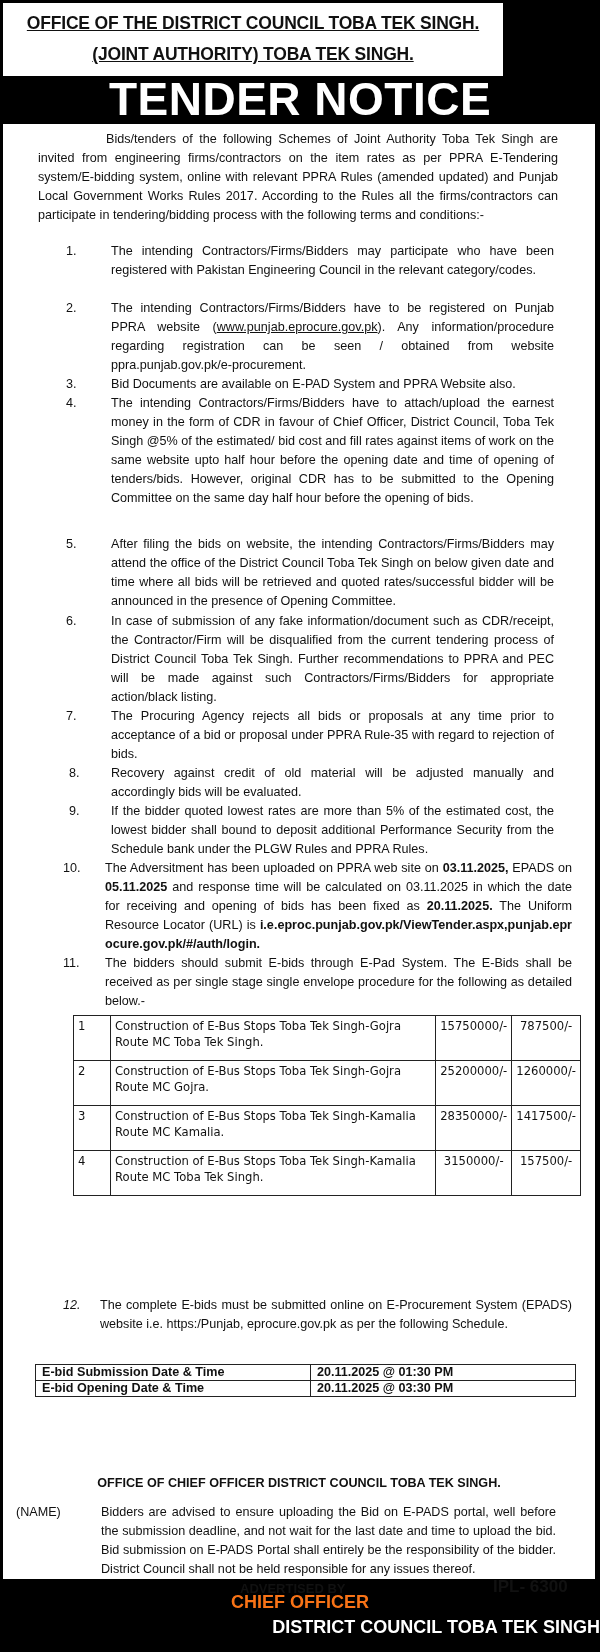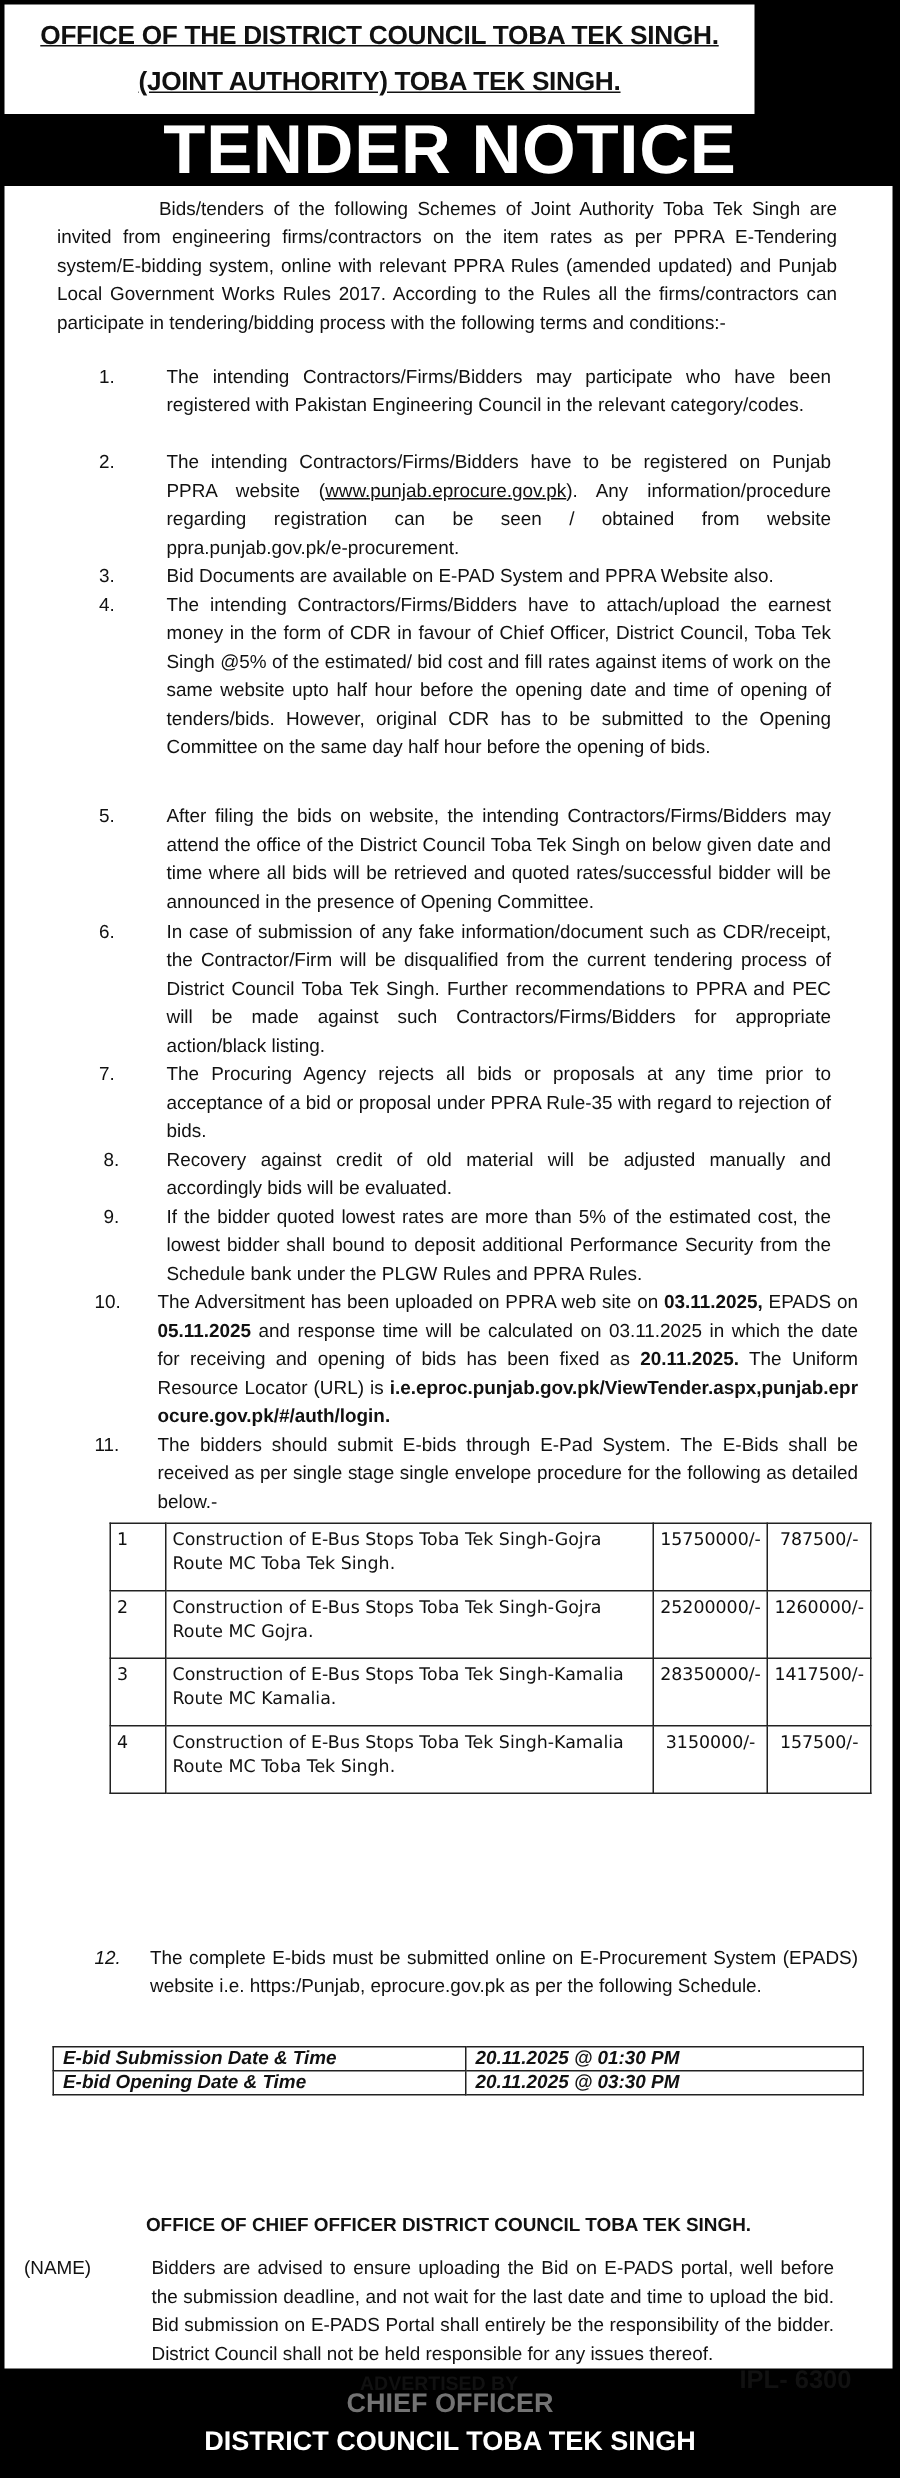--- a/index.html
+++ b/index.html
@@ -19,30 +19,30 @@
   .item-text.wide { left:102px; width:467px; }
   b { font-weight:bold; }
   .u { text-decoration:underline; }
   table.schemes { position:absolute; left:70px; top:891px; width:508px; border-collapse:collapse; font-family:"DejaVu Sans", sans-serif; font-size:11.6px; }
   table.schemes th, table.schemes td { border:1.5px solid #222; vertical-align:top; padding:2px 4px; line-height:16px; }
   table.schemes th { font-weight:bold; text-align:center; height:45px; }
   table.schemes th.sr { text-align:left; width:28px; }
   table.schemes td.sr { width:28px; }
   table.schemes td.num { text-align:center; }
   table.schemes td { height:40px; }
-  table.schedule { position:absolute; left:32px; top:1240px; width:541px; border-collapse:collapse; font-size:12.6px; font-weight:bold;font-style:italic; }
+  table.schedule { position:absolute; left:32px; top:1240px; width:541px; border-collapse:collapse; font-size:12.6px; font-weight:bold; }
   table.schedule td { border:1.5px solid #222; padding:0 6px; line-height:15px; }
   .proc1 { position:absolute; left:0; right:0; top:1334px; text-align:center; font-weight:bold; font-size:12.6px; }
   .proc2 { position:absolute; left:0; right:0; top:1352px; text-align:center; font-weight:bold; font-size:12.6px; }
   .note-label { position:absolute; left:13px; top:1379px; font-size:12.6px; line-height:19px; }
   .note-text { position:absolute; left:98px; width:455px; top:1379px; font-size:12.6px; line-height:19px; text-align:justify; }
   .adv { position:absolute; left:237px; top:1457px; font-weight:bold; font-size:13px; }
   .ipl { position:absolute; left:490px; top:1453px; font-weight:bold; font-size:17px; }
-  .footer1 { position:absolute; left:0; right:0; top:1592px; text-align:center; color:#737373; font-weight:bold; font-size:18px; }
-  .footer2 { position:absolute; left:0; right:0; top:1617px; text-align:center; color:#fff; font-weight:bold; font-size:18px; }
+  .footer1 { position:absolute; left:0; right:0; top:1592px; text-align:center; color:#f97316; font-weight:bold; font-size:18px; }
+  .footer2 { position:absolute; left:0; right:0; top:1617px; text-align:right; color:#fff; font-weight:bold; font-size:18px; }
 </style>
 </head>
 <body>
 
 <div class="page">
   <div class="header-box">
     <div class="header-line h1">OFFICE OF THE DISTRICT COUNCIL TOBA TEK SINGH.</div>
     <div class="header-line h2">(JOINT AUTHORITY) TOBA TEK SINGH.</div>
   </div>
   <div class="tender-title">TENDER NOTICE</div>

